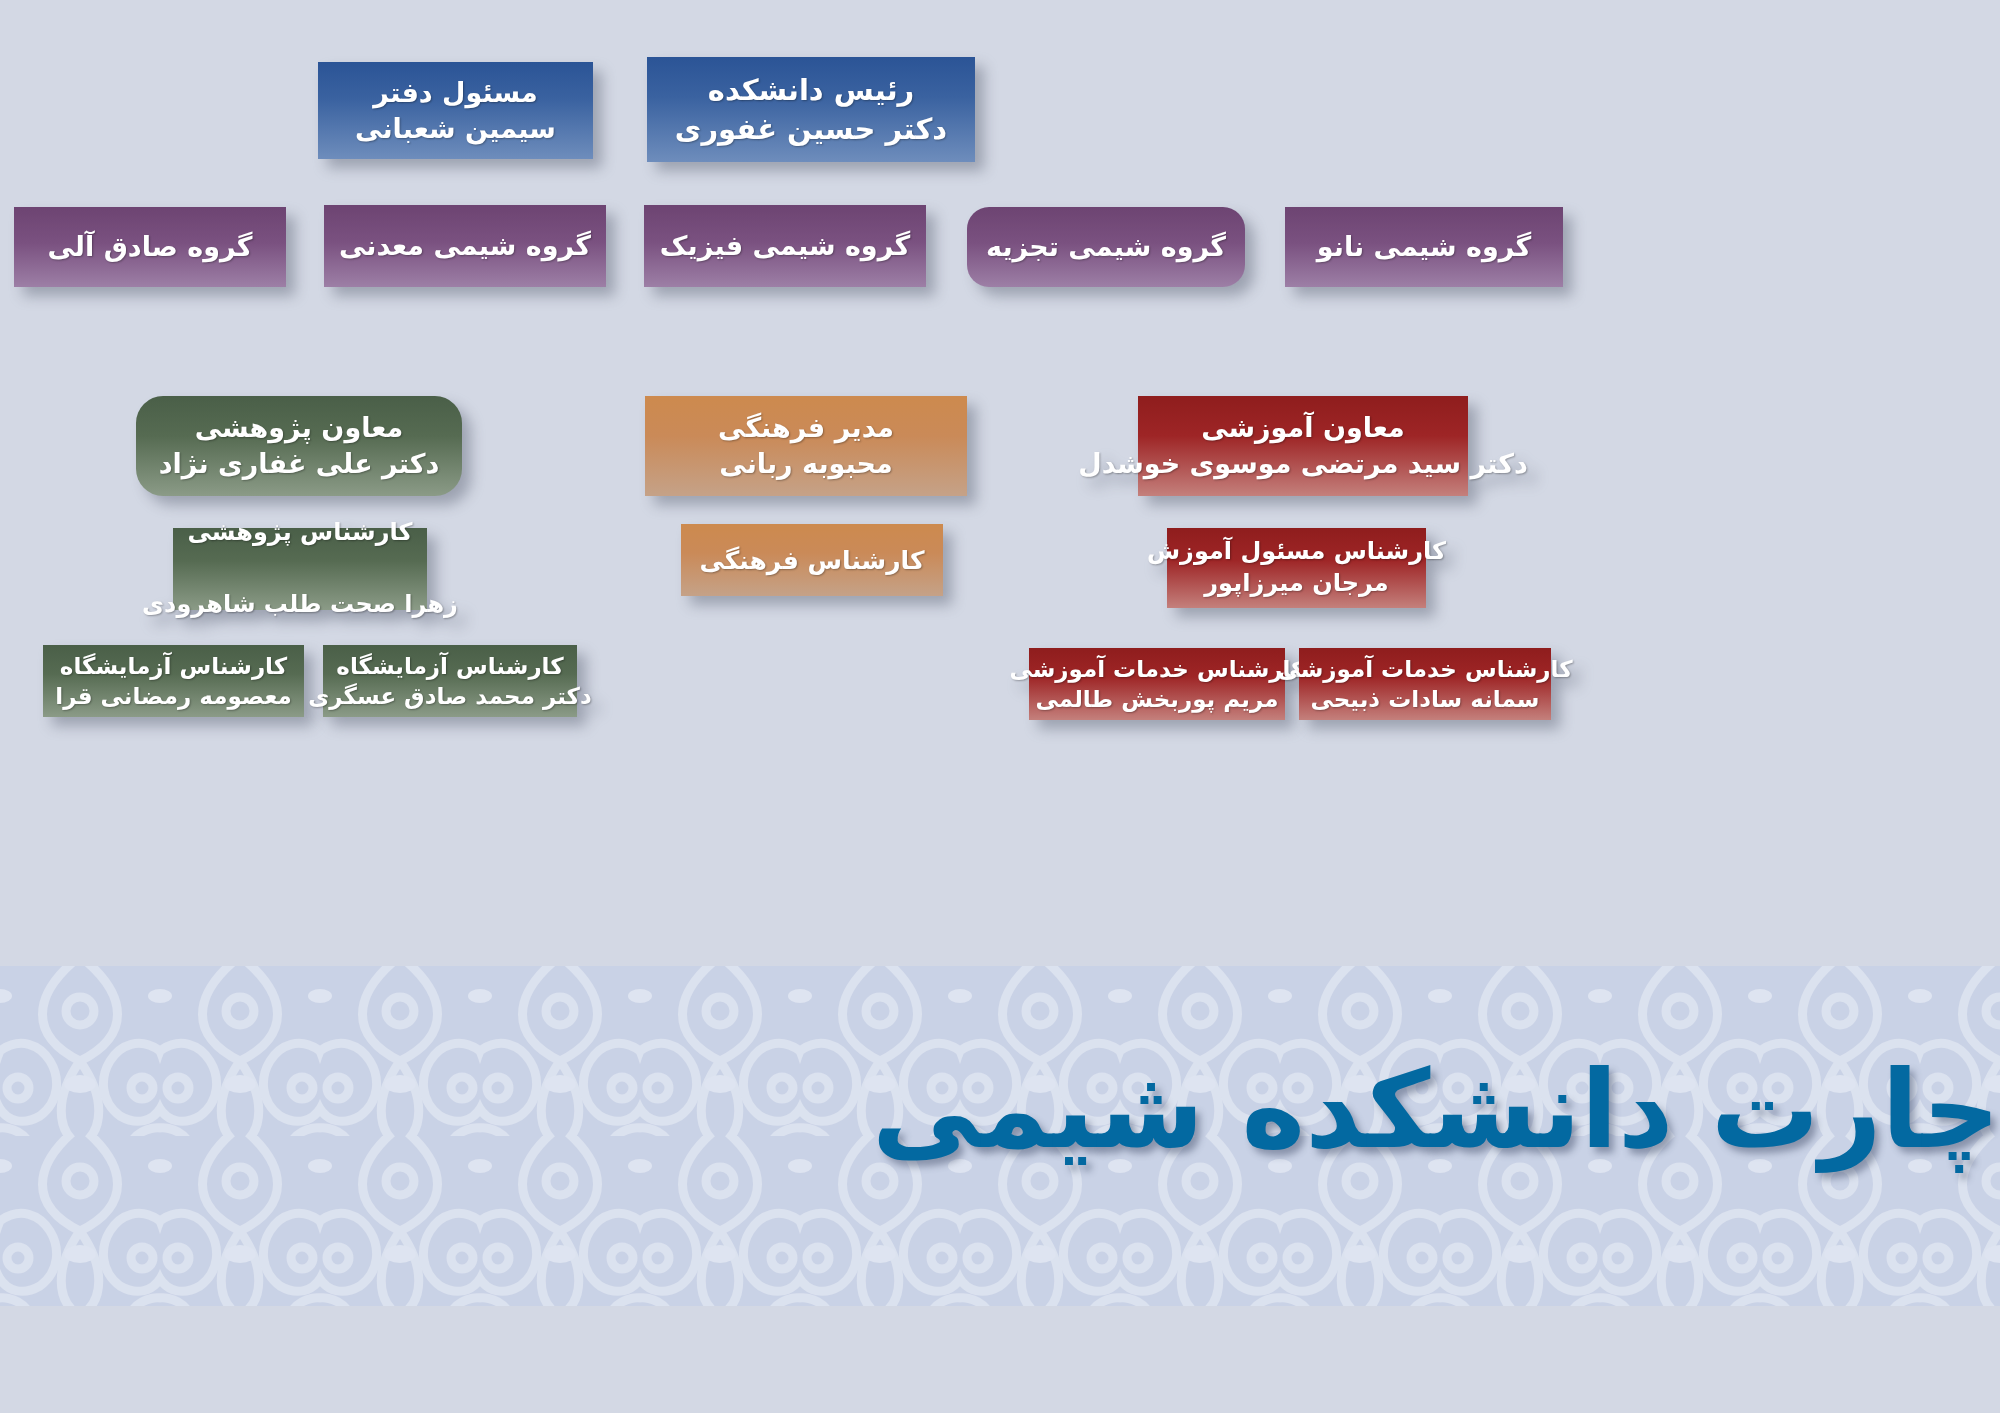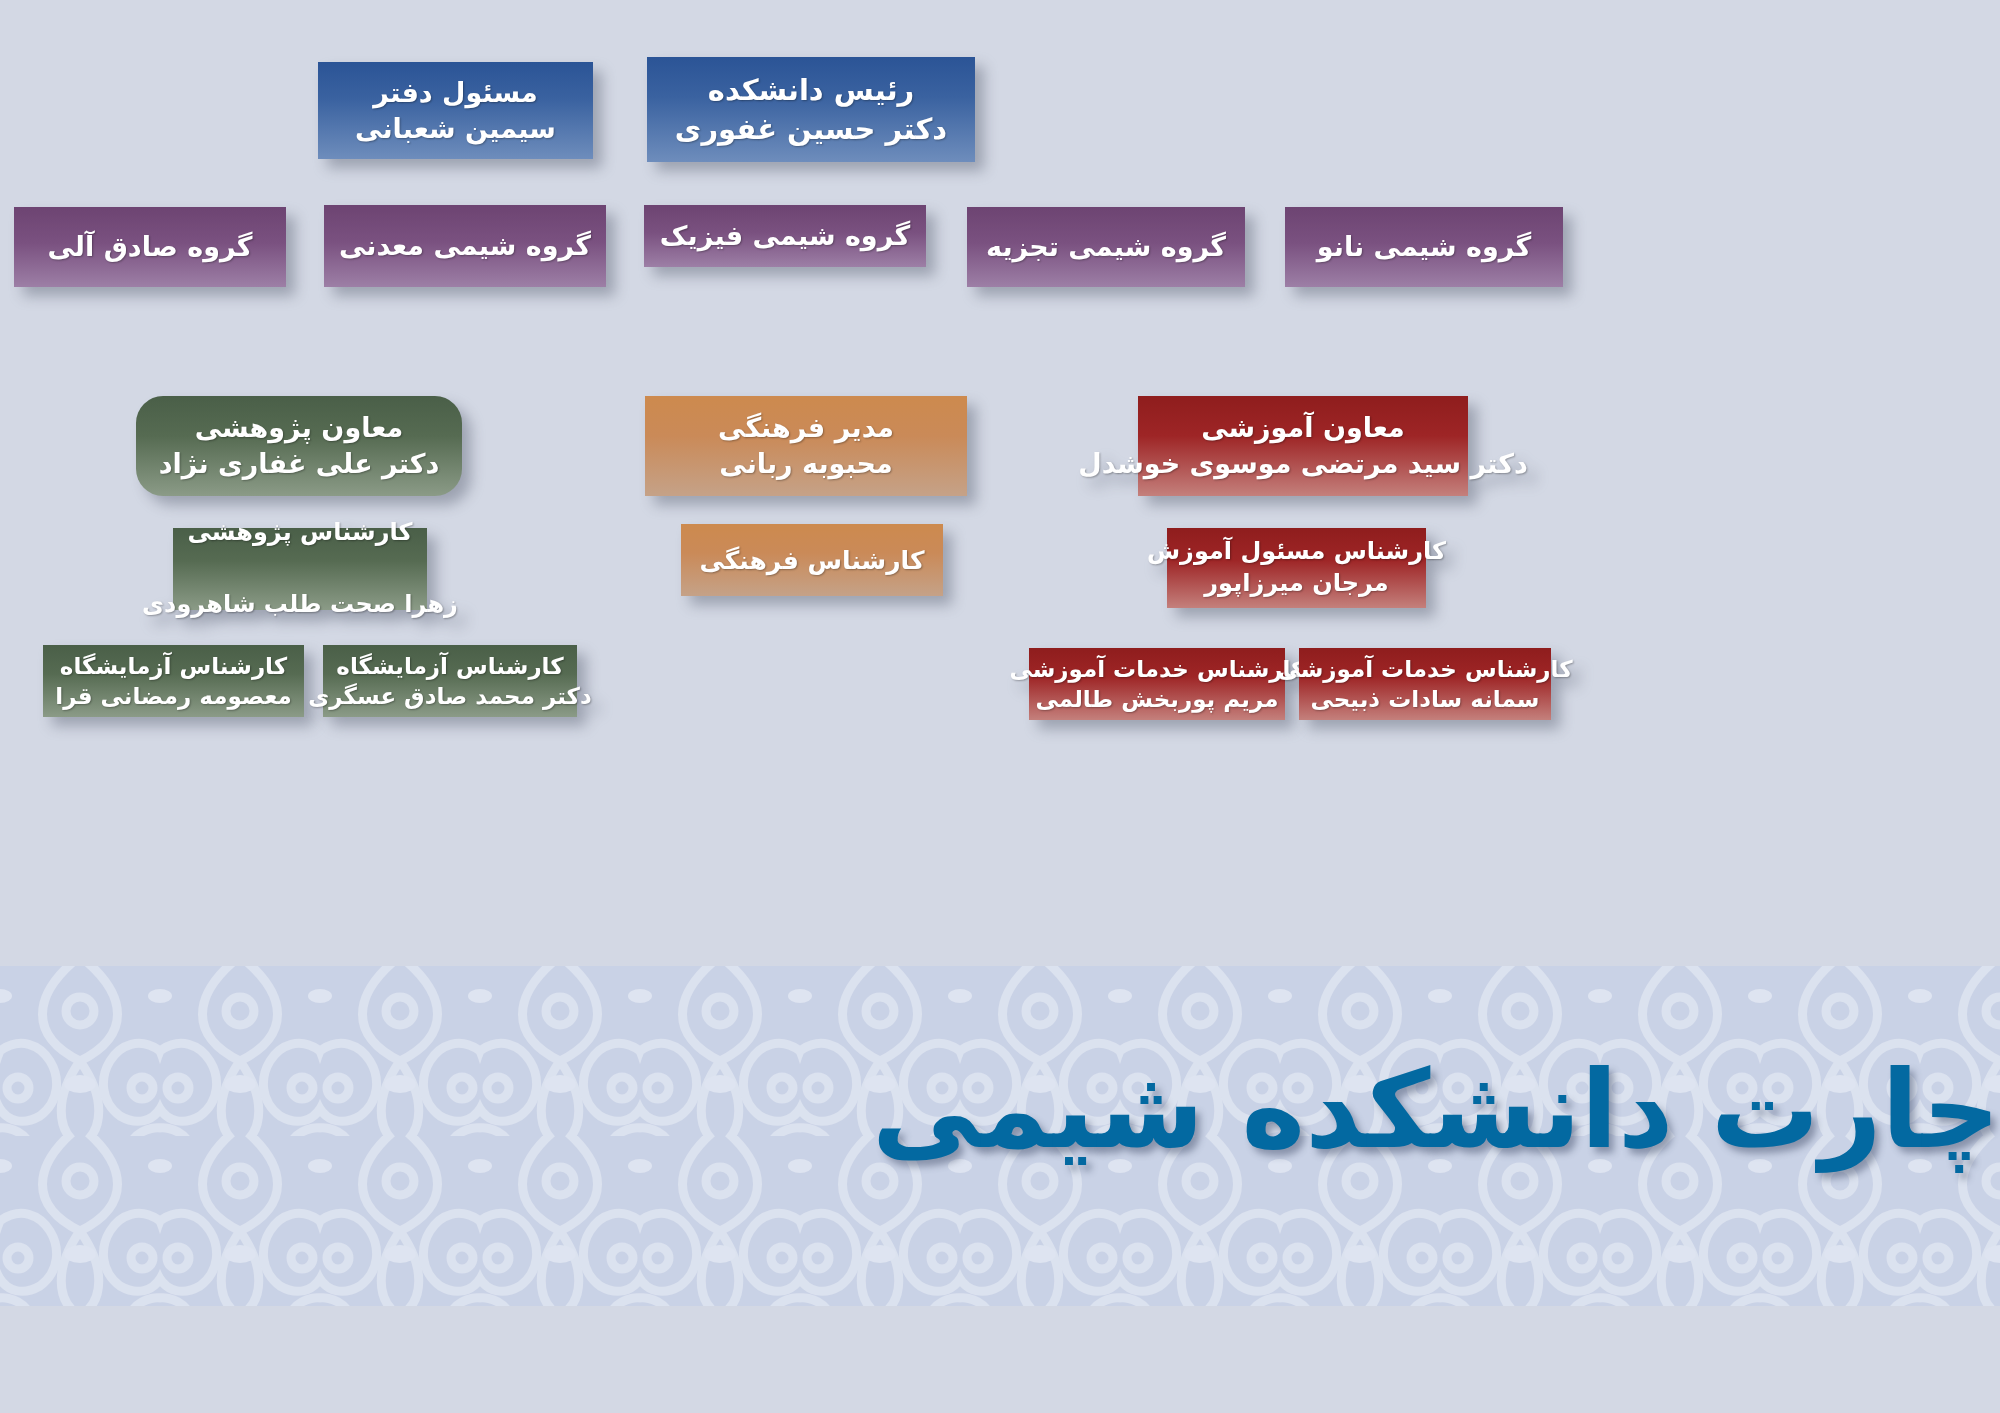--- a/index.html
+++ b/index.html
@@ -78,25 +78,25 @@
   </div>
 
   <div class="node t-purple" style="left:14px;top:207px;width:272px;height:80px;font-size:27px;">
     <span class="l1">گروه صادق آلی</span>
   </div>
 
   <div class="node t-purple" style="left:324px;top:205px;width:282px;height:82px;font-size:27px;">
     <span class="l1">گروه شیمی معدنی</span>
   </div>
 
-  <div class="node t-purple" style="left:644px;top:205px;width:282px;height:62px;font-size:27px;align-items:center;">
+  <div class="node t-purple" style="left:644px;top:205px;width:282px;height:82px;font-size:27px;align-items:center;">
     <span class="l1">گروه شیمی فیزیک</span>
   </div>
 
-  <div class="node t-purple" style="left:967px;top:207px;width:278px;height:80px;font-size:27px;">
+  <div class="node t-purple" style="left:967px;top:207px;width:278px;height:80px;font-size:27px;border-radius:22px;">
     <span class="l1">گروه شیمی تجزیه</span>
   </div>
 
   <div class="node t-purple" style="left:1285px;top:207px;width:278px;height:80px;font-size:27px;">
     <span class="l1">گروه شیمی نانو</span>
   </div>
 
   <div class="node t-green" style="left:136px;top:396px;width:326px;height:100px;font-size:27px;border-radius:27px;">
     <span class="l1">معاون پژوهشی</span>
     <span class="l2">دکتر علی غفاری نژاد</span>

